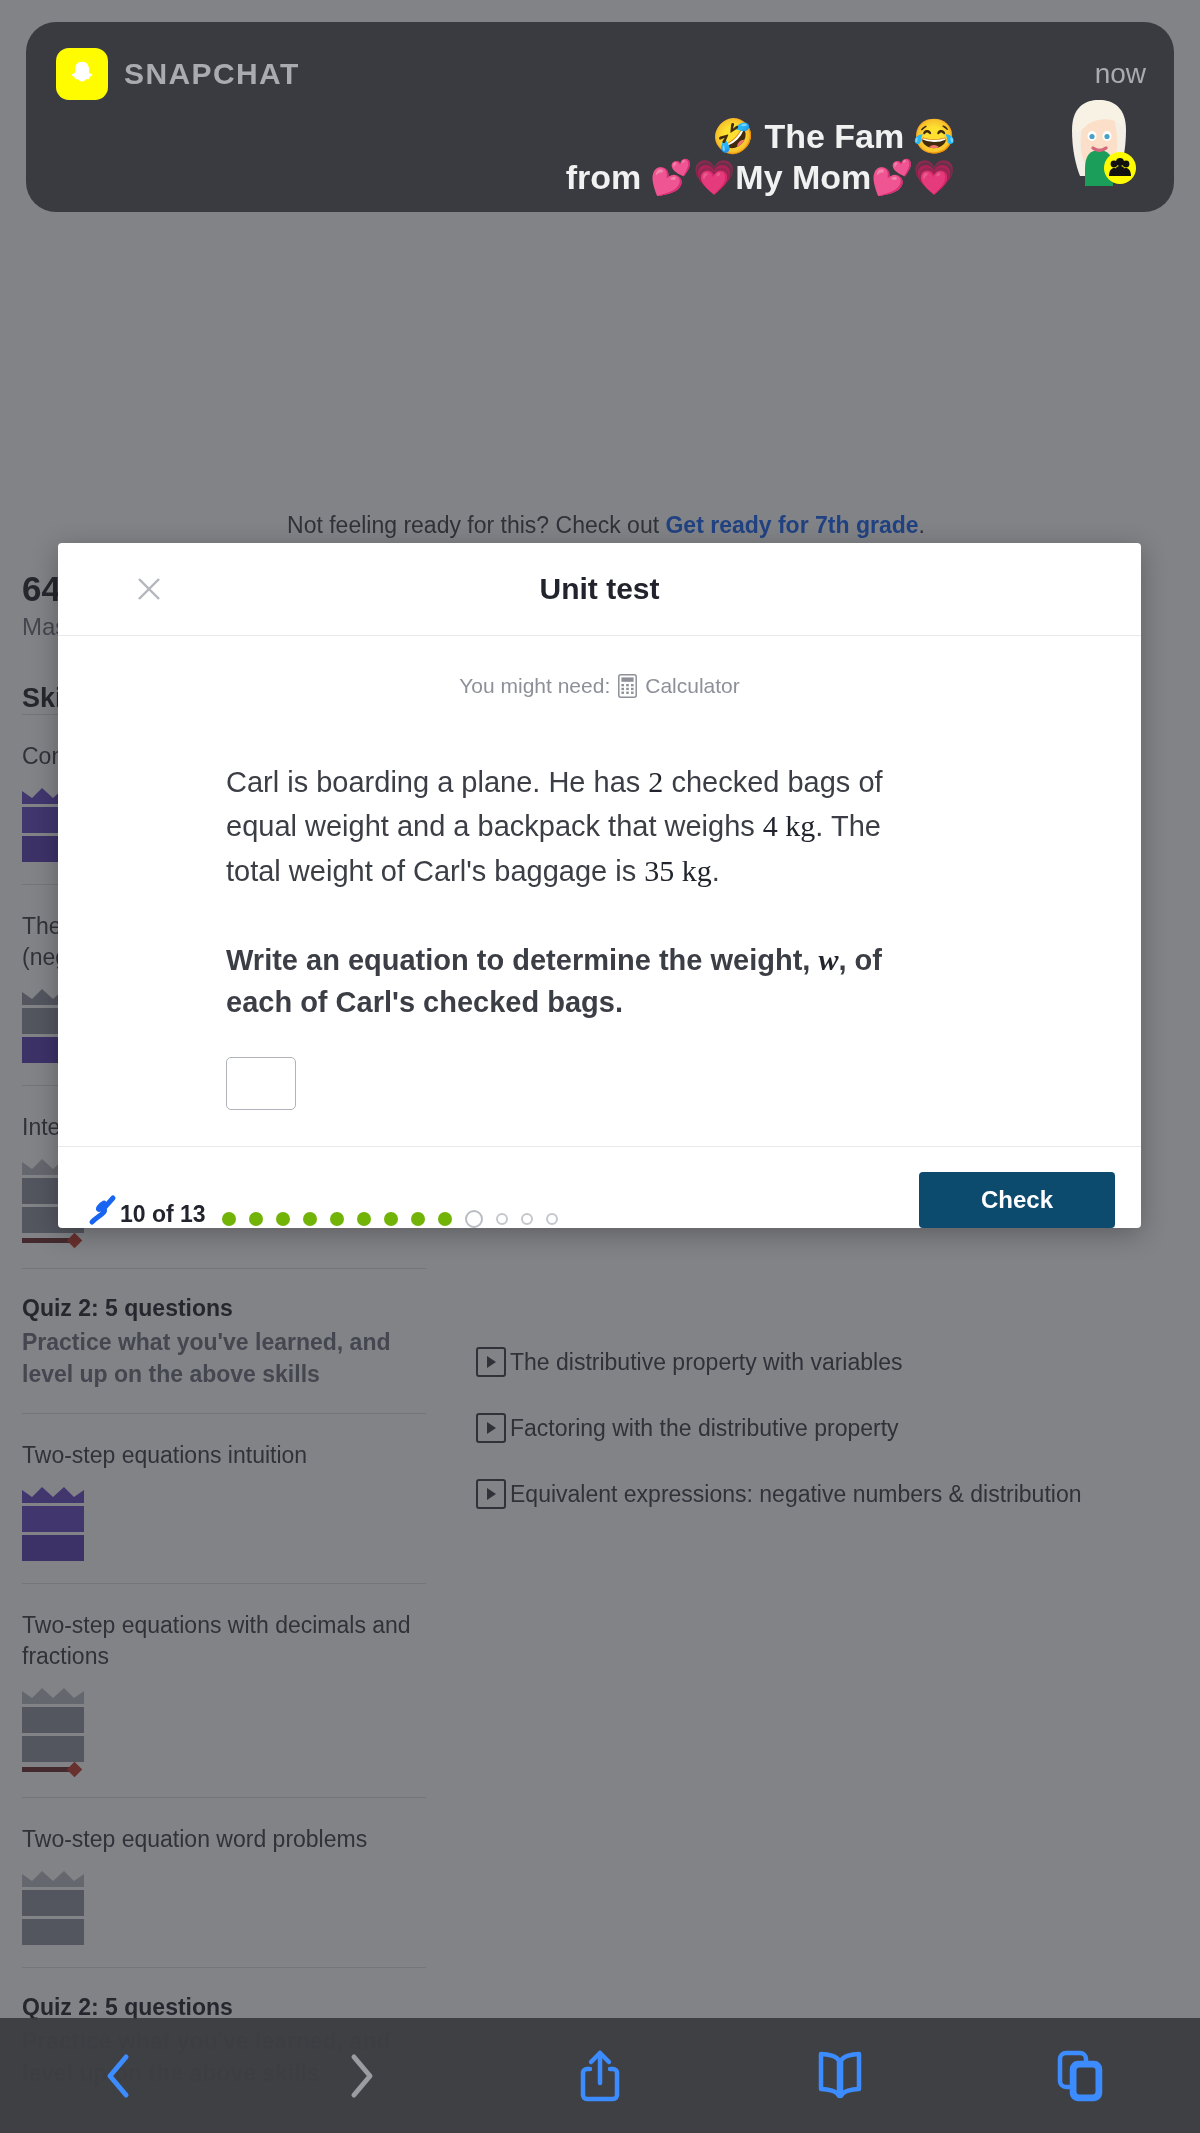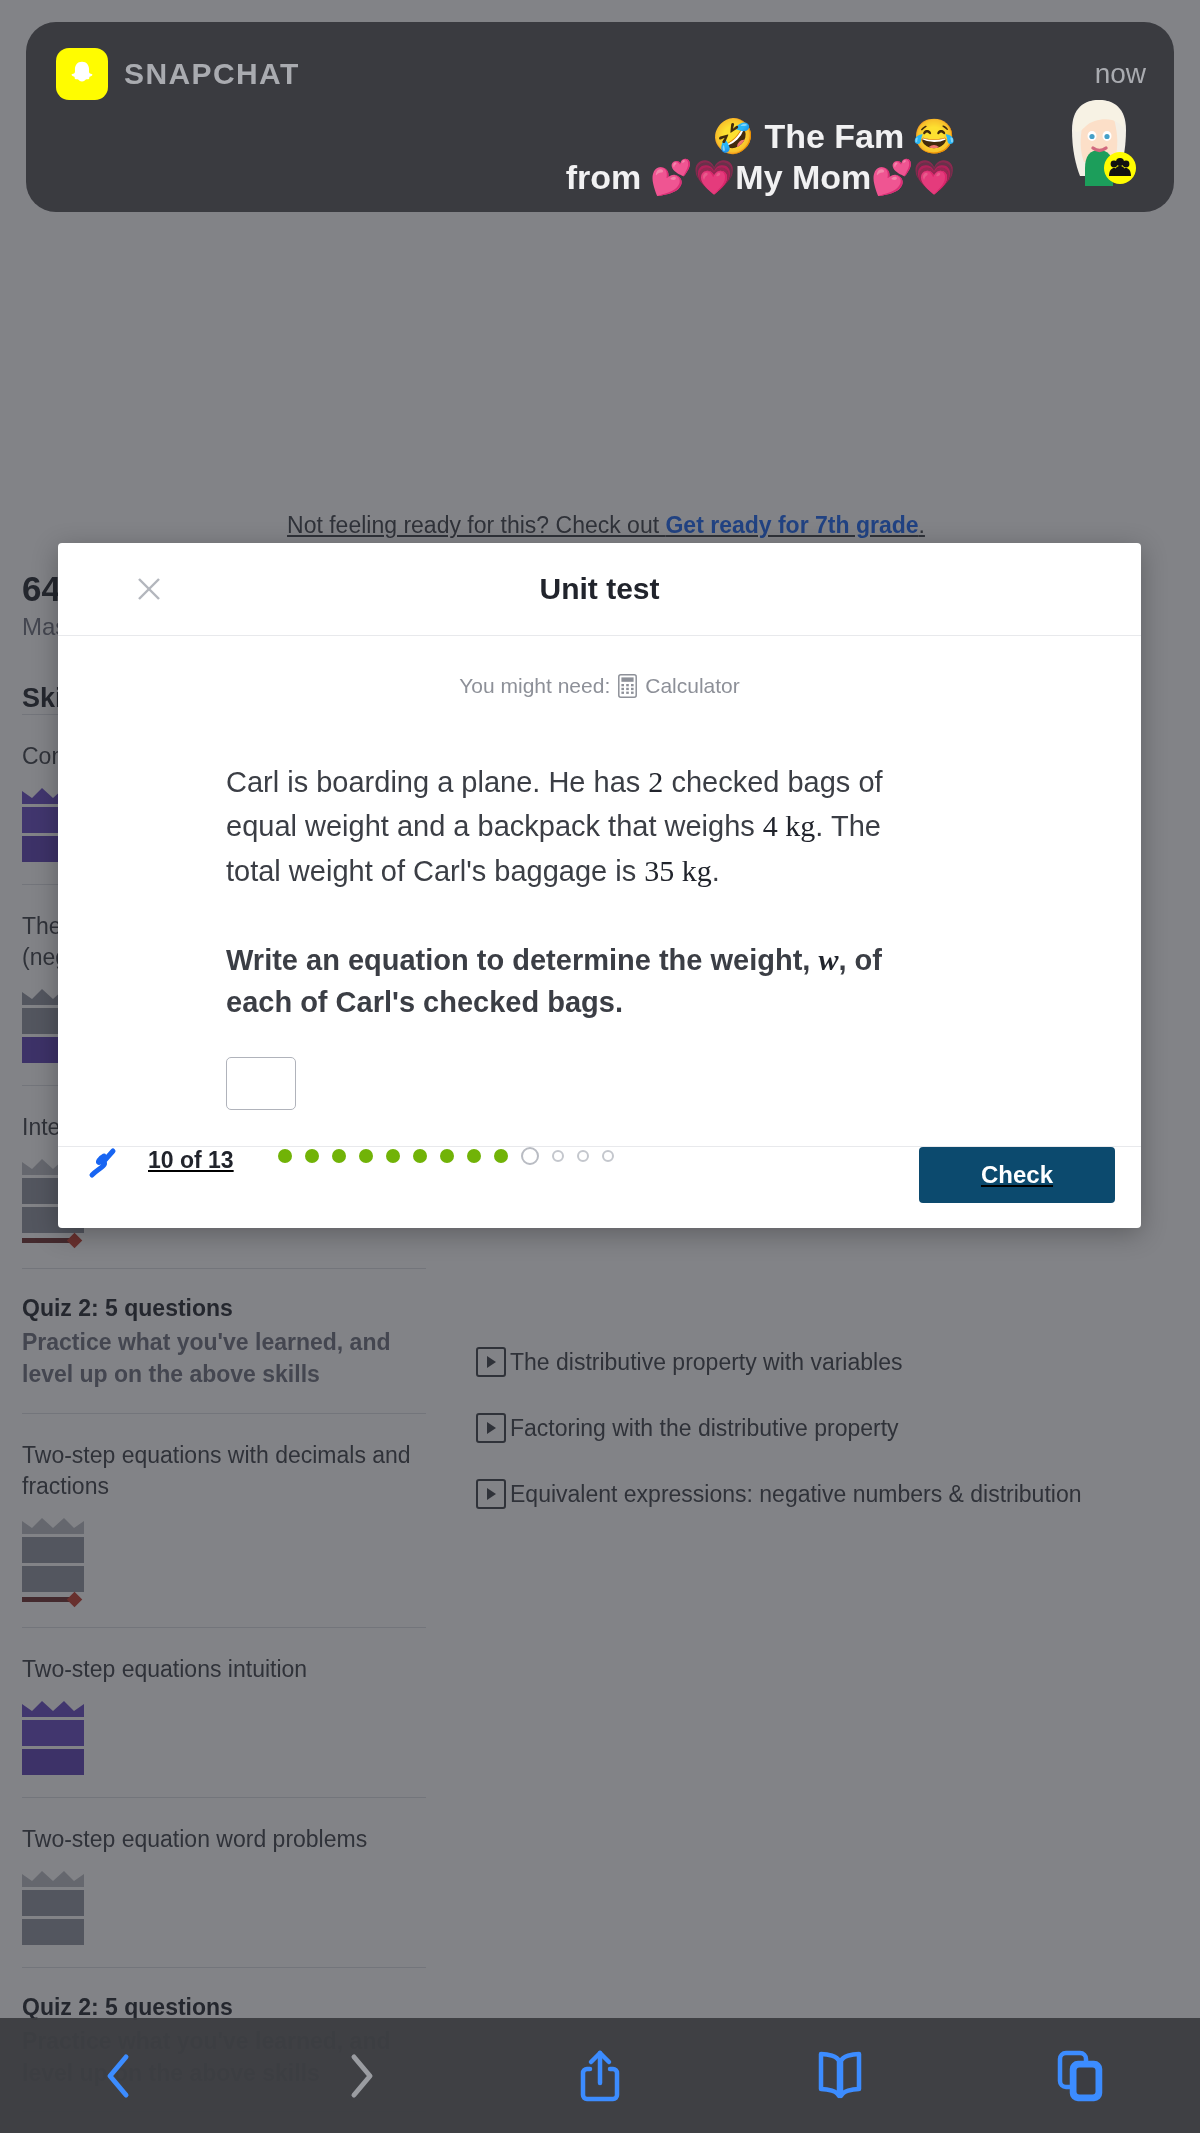--- a/index.html
+++ b/index.html
@@ -23,21 +23,20 @@
   .ka-title {
     font-size: 43px; font-weight: bold; color: #ffffff;
     margin-top: 12px; letter-spacing: -.3px;
   }
 
   .ka-body { position: absolute; top: 470px; left: 0; width: 1200px; bottom: 0; background:#fff; }
 
   .ka-ready {
     text-align: center; font-size: 23px; color: #3b3e45;
     padding: 42px 0 30px 12px;
-    text-decoration: underline;
   }
   .ka-ready a { color: #1865f2; text-decoration: none; font-weight: bold; }
 
   .ka-cols { display: flex; gap: 0; padding: 0 22px; }
   .ka-left { width: 430px; padding-right: 26px; }
   .ka-right { flex: 1; padding-left: 24px; }
 
   .ka-pct { font-size: 35px; font-weight: bold; color: #21242c; }
   .ka-pct-sub { font-size: 24px; color: #6b6f7c; margin-top: 4px; }
   .ka-skills-h { font-size: 27px; font-weight: bold; color:#21242c; margin-top: 42px; }
@@ -120,21 +119,21 @@
     font-size:29px; font-weight:bold; color:#3b3e45; line-height:1.42;
     max-width: 720px; margin-top: 46px;
   }
   .ans-box {
     width: 70px; height: 53px; border:1px solid #b0b3bb; border-radius:5px; background:#fff;
   }
   .ans-row { display:flex; align-items:center; gap:10px; margin-top:34px; }
 
   .modal-foot {
     height: 82px; border-top:1px solid #e8e9ec; flex:none;
-    display:flex; align-items:flex-start; padding: 0 26px 0 28px; gap:28px;text-decoration:underline;
+    display:flex; align-items:flex-end; padding: 0 26px 0 28px; gap:0;
   }
   .streak-icon { width:34px; height:34px; flex:none; }
   .prog-label { font-size:23px; font-weight:bold; color:#21242c; white-space:nowrap; }
   .dots { display:flex; align-items:center; gap:13px; margin-left:16px; }
   .dot-done { width:14px;height:14px;border-radius:50%;background:#71b307; }
   .dot-cur  { width:18px;height:18px;border-radius:50%;border:2px solid #b9bcc3;background:#fff;}
   .dot-todo { width:12px;height:12px;border-radius:50%;border:2px solid #c4c7cd;background:#fff;}
   .check-btn {
     margin-left:auto; width:196px; height:56px; background:#0c4a6e; border-radius:4px;
     color:#ffffff; font-size:24px; font-weight:bold;
@@ -226,42 +225,42 @@
               </span>
             </div>
           </div>
 
           <div class="ka-skill">
             <div class="ka-quiz-t">Quiz 2: 5 questions</div>
             <div class="ka-quiz-s">Practice what you've learned, and level up on the above skills</div>
           </div>
 
           <div class="ka-skill">
+            <div class="ka-skill-name">Two-step equations intuition</div>
+            <div class="ka-badge">
+              <svg class="crown" viewBox="0 0 62 16">
+                  <path d="M0 16 L0 3 L10 10 L20 0 L31 10 L42 0 L52 10 L62 3 L62 16 Z" fill="#6549c4"></path>
+                </svg>
+              <span class="bar v-mid"></span>
+              <span class="bar v-dark"></span>
+            </div>
+          </div>
+
+          <div class="ka-skill">
             <div class="ka-skill-name">Two-step equations with decimals and fractions</div>
             <div class="ka-badge">
               <svg class="crown" viewBox="0 0 62 16">
                   <path d="M0 16 L0 3 L10 10 L20 0 L31 10 L42 0 L52 10 L62 3 L62 16 Z" fill="#b9bcc3"></path>
                 </svg>
               <span class="bar v-gray"></span>
               <span class="bar v-gray"></span>
               <span class="needs">
                 <span class="needs-line"></span>
                   <span class="needs-dot"></span>
               </span>
-            </div>
-          </div>
-
-          <div class="ka-skill">
-            <div class="ka-skill-name">Two-step equations intuition</div>
-            <div class="ka-badge">
-              <svg class="crown" viewBox="0 0 62 16">
-                  <path d="M0 16 L0 3 L10 10 L20 0 L31 10 L42 0 L52 10 L62 3 L62 16 Z" fill="#6549c4"></path>
-                </svg>
-              <span class="bar v-mid"></span>
-              <span class="bar v-dark"></span>
             </div>
           </div>
 
           <div class="ka-skill">
             <div class="ka-skill-name">Two-step equation word problems</div>
             <div class="ka-badge">
               <svg class="crown" viewBox="0 0 62 16">
                   <path d="M0 16 L0 3 L10 10 L20 0 L31 10 L42 0 L52 10 L62 3 L62 16 Z" fill="#b9bcc3"></path>
                 </svg>
               <span class="bar v-gray"></span>

